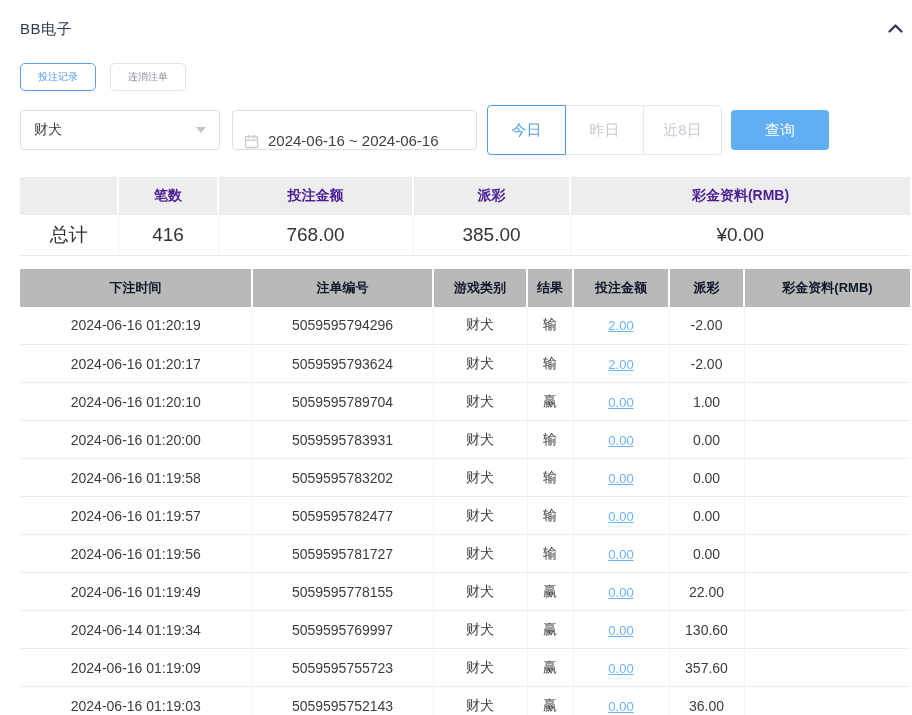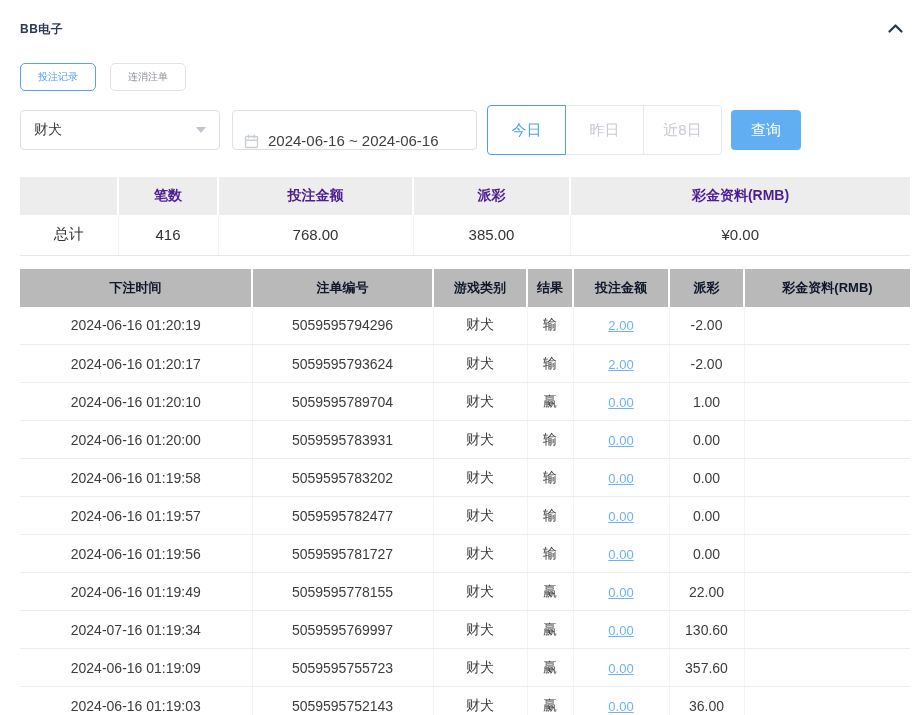--- a/index.html
+++ b/index.html
@@ -10,21 +10,21 @@
     color: #333;
   }
   .container { padding: 20px 0 0 20px; width: 912px; }
 
   
   .panel-header {
     width: 890px;
     display: flex; align-items: center; justify-content: space-between;
     margin-bottom: 24px;
   }
-  .panel-title { font-size: 12px; font-weight: bold; color: #2d3a52; letter-spacing: .5px; }
+  .panel-title { font-size: 15px; font-weight: normal; color: #2d3a52; letter-spacing: .5px; }
   .collapse-btn { background: none; border: none; cursor: pointer; padding: 2px; margin-right: 4px; }
 
   
   .tabs { display: flex; margin-bottom: 14px; }
   .tab {
     background: #fff; border: 1px solid #e3e3e3; border-radius: 5px;
     color: #8a8f99; font-size: 10px; padding: 8px 17px; margin-right: 14px;
     cursor: pointer; line-height: 1;
   }
   .tab.active { border-color: #5b9ff0; color: #4e9df0; }
@@ -51,37 +51,37 @@
   .quick-group { display: flex; margin-left: 10px; }
   .qbtn {
     width: 79px; height: 50px; background: #fff; border: 1px solid #e6e8ee;
     color: #c6cad2; font-size: 15px; cursor: pointer; margin-left: -1px;
     font-family: inherit; position: relative;
   }
   .qbtn:first-child { border-radius: 4px 0 0 4px; margin-left: 0; }
   .qbtn:last-child { border-radius: 0 4px 4px 0; }
   .qbtn.active { border-color: #4e9df0; color: #4e9df0; z-index: 2; }
   .search-btn {
-    margin-left: 9px; width: 70px; height: 40px; background: #61aef3; color: #fff;
+    margin-left: 9px; width: 98px; height: 40px; background: #61aef3; color: #fff;
     font-size: 15px; border: none; border-radius: 4px; cursor: pointer; font-family: inherit;
   }
 
   
   table { border-collapse: collapse; table-layout: fixed; width: 890px; }
   td, th { text-align: center; overflow: hidden; white-space: nowrap; }
 
   
   .summary-table { margin-bottom: 13px; }
   .summary-table th {
     background: #ededed; height: 38px; font-size: 14px; font-weight: bold;
     color: #4c1d95; border-right: 2px solid #fff;
   }
   .summary-table th:last-child { border-right: none; }
   .summary-table td {
-    height: 40px; font-size: 15px; color: #333;
+    height: 40px; font-size: 19px; color: #333;
     border-bottom: 1px solid #e8e8e8; border-right: 1px solid #f3f3f3;
   }
   .summary-table td:last-child { border-right: none; }
 
   
   .records-table thead th {
     background: #b9b9b9; color: #0f172a; font-size: 13px; font-weight: bold;
     height: 38px; border-right: 2px solid #fff;
   }
   .records-table thead th:last-child { border-right: none; }
@@ -257,21 +257,21 @@
         <tr>
           <td>2024-06-16 01:19:49</td>
           <td>5059595778155</td>
           <td>财犬</td>
           <td>赢</td>
           <td><a href="#" class="bet-link">0.00</a></td>
           <td class="">22.00</td>
           <td></td>
         </tr>
         <tr>
-          <td>2024-07-16 01:19:34</td>
+          <td>2024-06-14 01:19:34</td>
           <td>5059595769997</td>
           <td>财犬</td>
           <td>赢</td>
           <td><a href="#" class="bet-link">0.00</a></td>
           <td class="">130.60</td>
           <td></td>
         </tr>
         <tr>
           <td>2024-06-16 01:19:09</td>
           <td>5059595755723</td>

